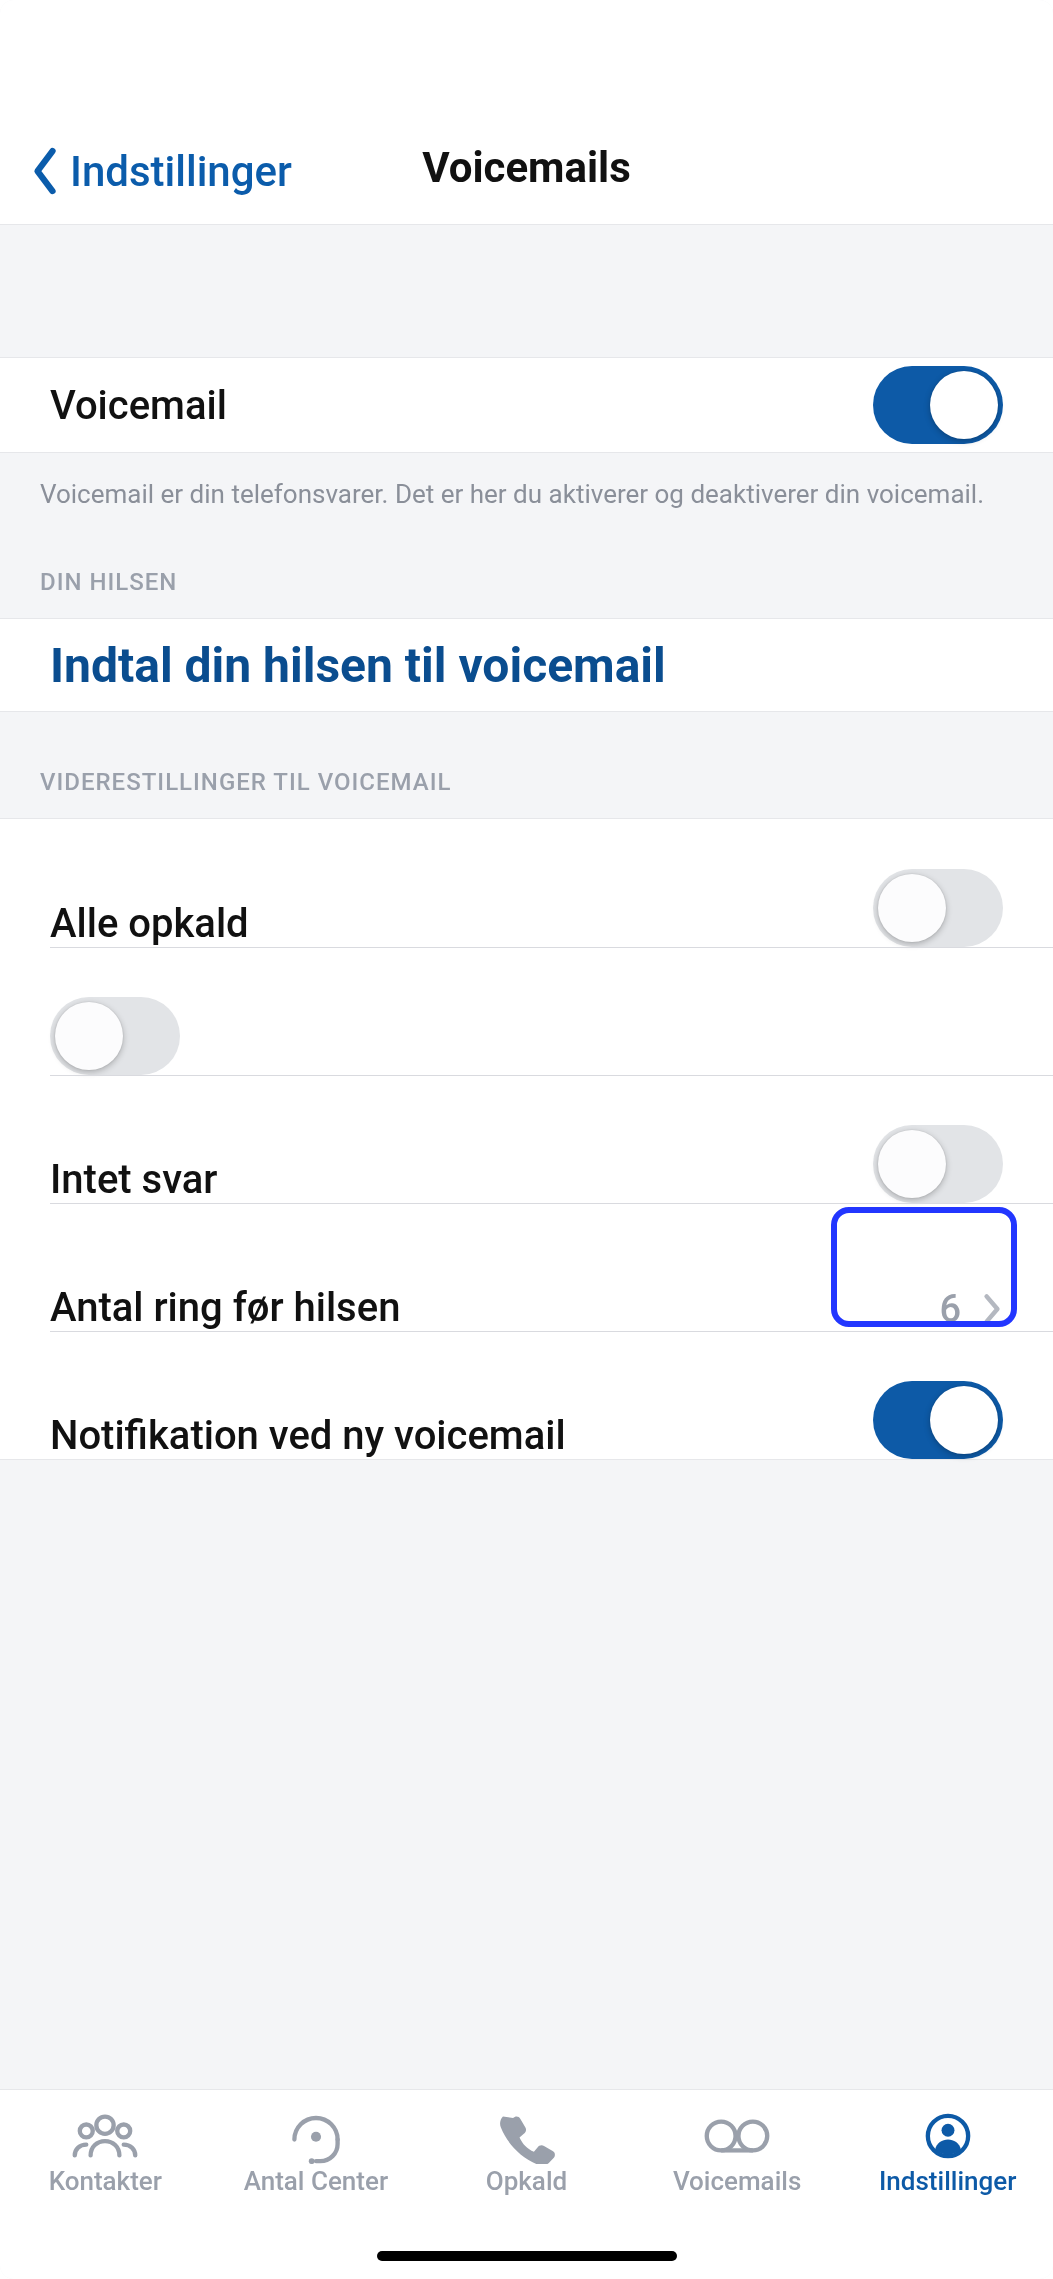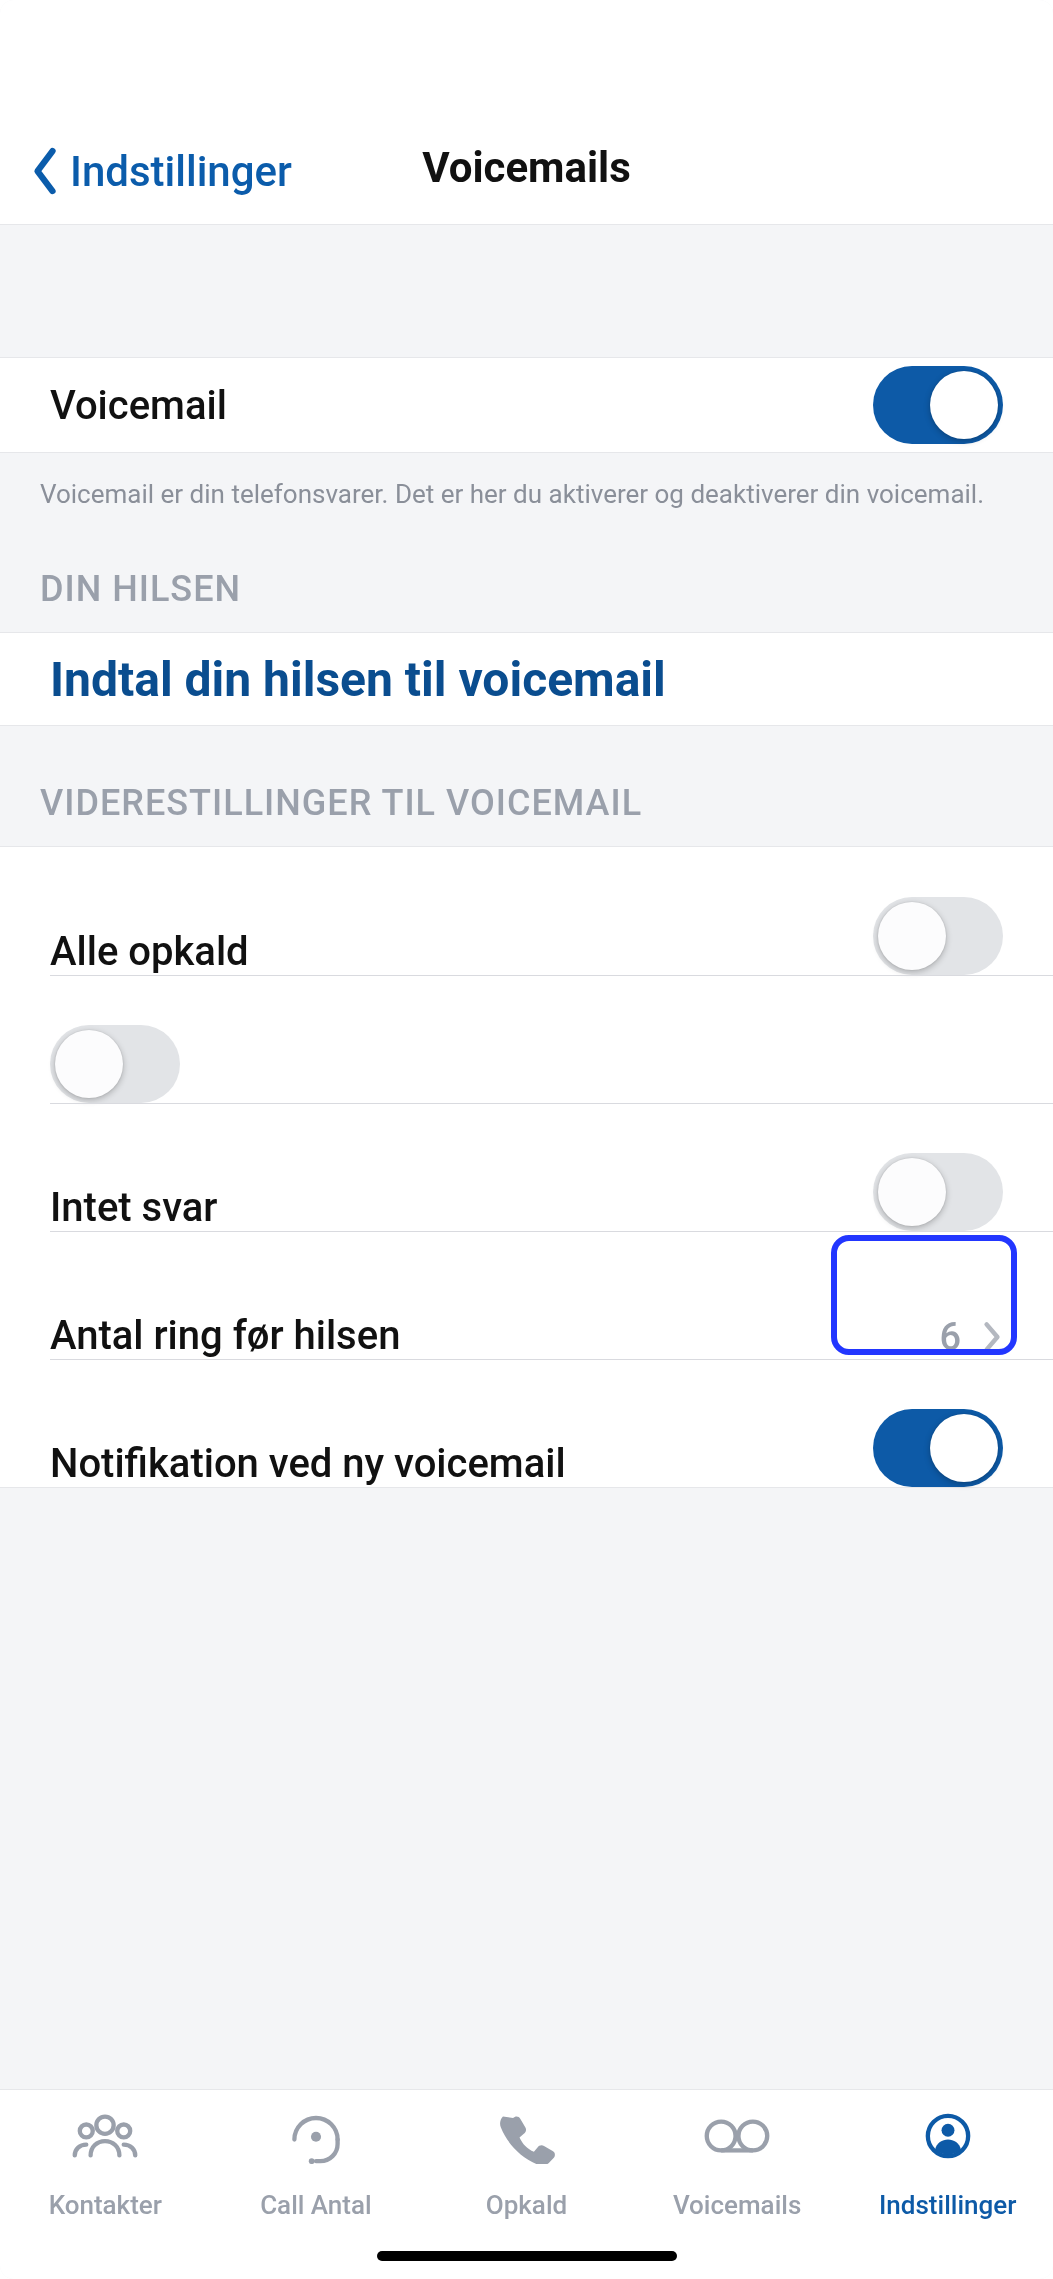--- a/index.html
+++ b/index.html
@@ -75,21 +75,21 @@
   .cell-label{font-size:40px;color:#111;font-weight:500}
 
   .section-desc{
     padding:24px 50px 6px 40px;
     color:var(--muted);
     font-size:26px;line-height:1.35;
   }
   .section-header{
     padding:50px 40px 22px 40px;
     color:var(--muted2);
-    font-size:36px;letter-spacing:1px;font-weight:500;
+    font-size:24px;letter-spacing:1px;font-weight:500;
   }
   .section-header.tight{padding-top:56px}
 
   .link-cell{
     background:#fff;
     border-top:1px solid var(--sep);
     border-bottom:1px solid var(--sep);
     padding:0 50px;height:94px;
     display:flex;align-items:center;
     color:var(--brand2);
@@ -146,21 +146,21 @@
   .tabbar{
     height:190px;
     border-top:1px solid var(--sep);
     background:#fff;
     display:flex;
     align-items:flex-start;
     padding-top:18px;
   }
   .tab{
     flex:1 1 0;
-    display:flex;flex-direction:column;align-items:center;gap:26px;
+    display:flex;flex-direction:column;align-items:center;gap:2px;
     color:#9aa0ab;font-size:26px;font-weight:500;
   }
   .tab.active{color:var(--brand)}
   .tab svg{width:72px;height:56px}
   .tab.active svg{color:var(--brand)}
 
   .home-indicator{
     position:absolute;bottom:18px;left:50%;transform:translateX(-50%);
     width:300px;height:10px;border-radius:10px;background:#000;
   }
@@ -259,21 +259,21 @@
         <span>Kontakter</span>
       </div>
 
       <div class="tab">
         <svg viewBox="0 0 100 70" fill="none" stroke="currentColor" stroke-width="6" stroke-linecap="round">
           <path d="M20 40a30 30 0 1 1 60 0"></path>
           <path d="M80 40v6a24 24 0 0 1-24 24h-6"></path>
           <circle cx="44" cy="70" r="4" fill="currentColor" stroke="none"></circle>
           <circle cx="50" cy="36" r="7" fill="currentColor" stroke="none"></circle>
         </svg>
-        <span>Call Antal</span>
+        <span>Antal Center</span>
       </div>
 
       <div class="tab">
         <svg viewBox="0 0 100 70" fill="currentColor">
           <path d="M32 10c3-3 8-3 10 1l7 12c2 3 1 7-2 9l-6 5c4 9 11 16 20 20l5-6c2-3 6-4 9-2l12 7c4 2 4 7 1 10l-6 6c-4 4-10 5-15 3C44 66 24 46 15 23c-2-5-1-11 3-15z"></path>
         </svg>
         <span>Opkald</span>
       </div>
 
       <div class="tab">

